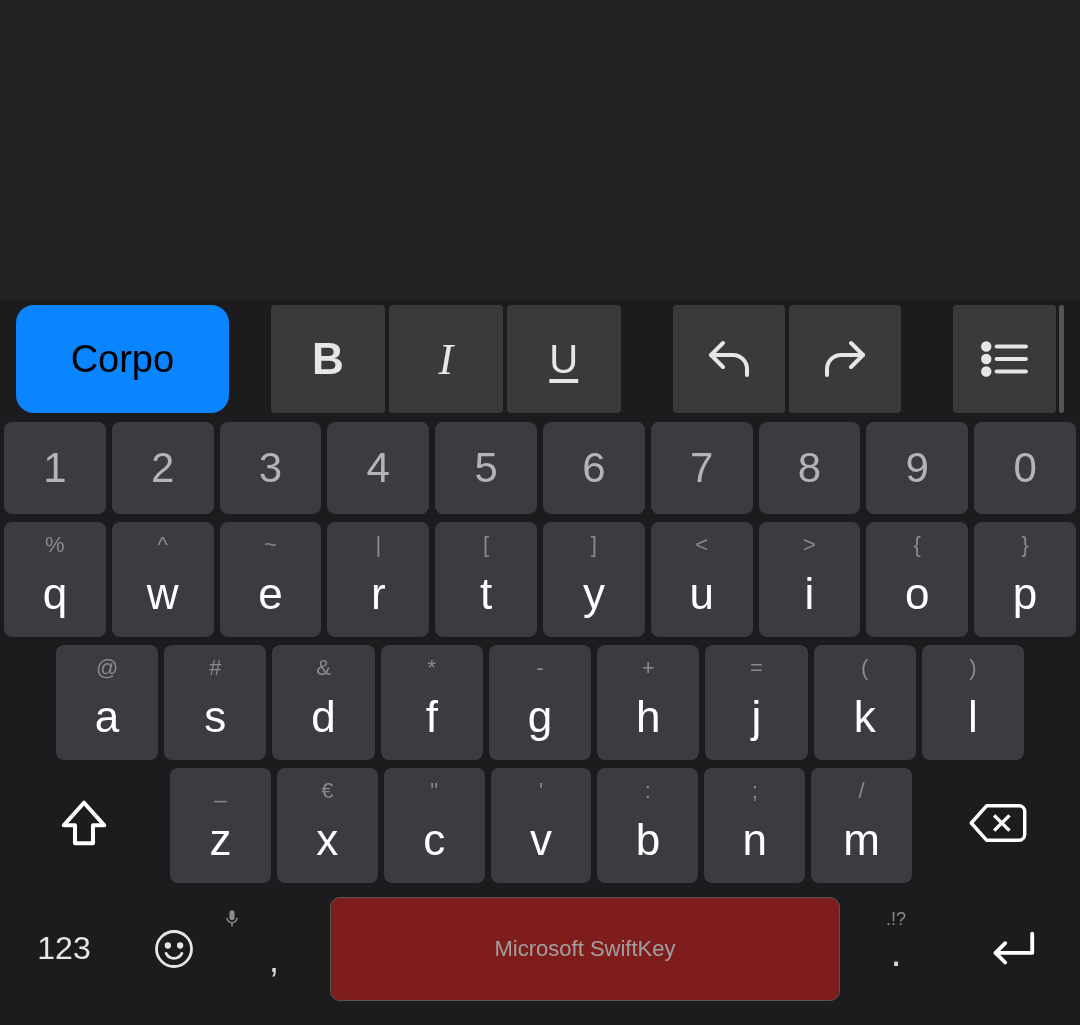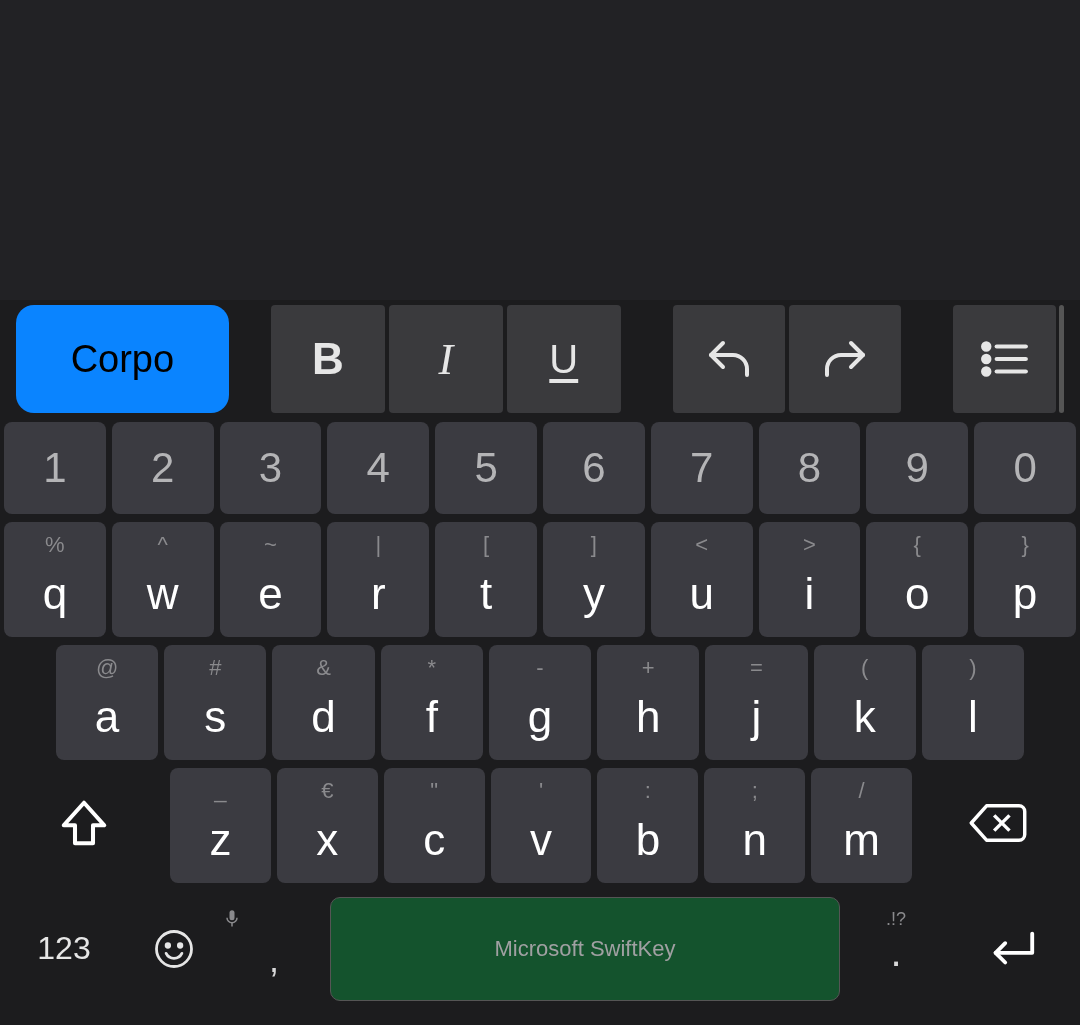--- a/index.html
+++ b/index.html
@@ -117,21 +117,21 @@
     display: flex;
     align-items: center;
     justify-content: center;
     position: relative;
   }
   .k123 { flex: 0 0 120px; font-size: 32px; font-weight: 300; color: #e6e6e6; }
   .kemoji { flex: 0 0 100px; }
   .kcomma { flex: 0 0 100px; font-size: 36px; color: #d8d8d9; align-items: flex-end; padding-bottom: 22px;}
   .kspace {
     flex: 1;
-    background: #14532d;
+    background: #7f1d1d;
     border: 1px solid #555;
     border-radius: 10px;
     height: 104px;
     font-size: 22px;
     color: #a0a0a2;
     margin: 0 6px;
   }
   .kperiod { flex: 0 0 100px; font-size: 40px; color: #d8d8d9; align-items: flex-end; padding-bottom: 28px;}
   .kenter { flex: 0 0 130px; }
   .mini-top {

